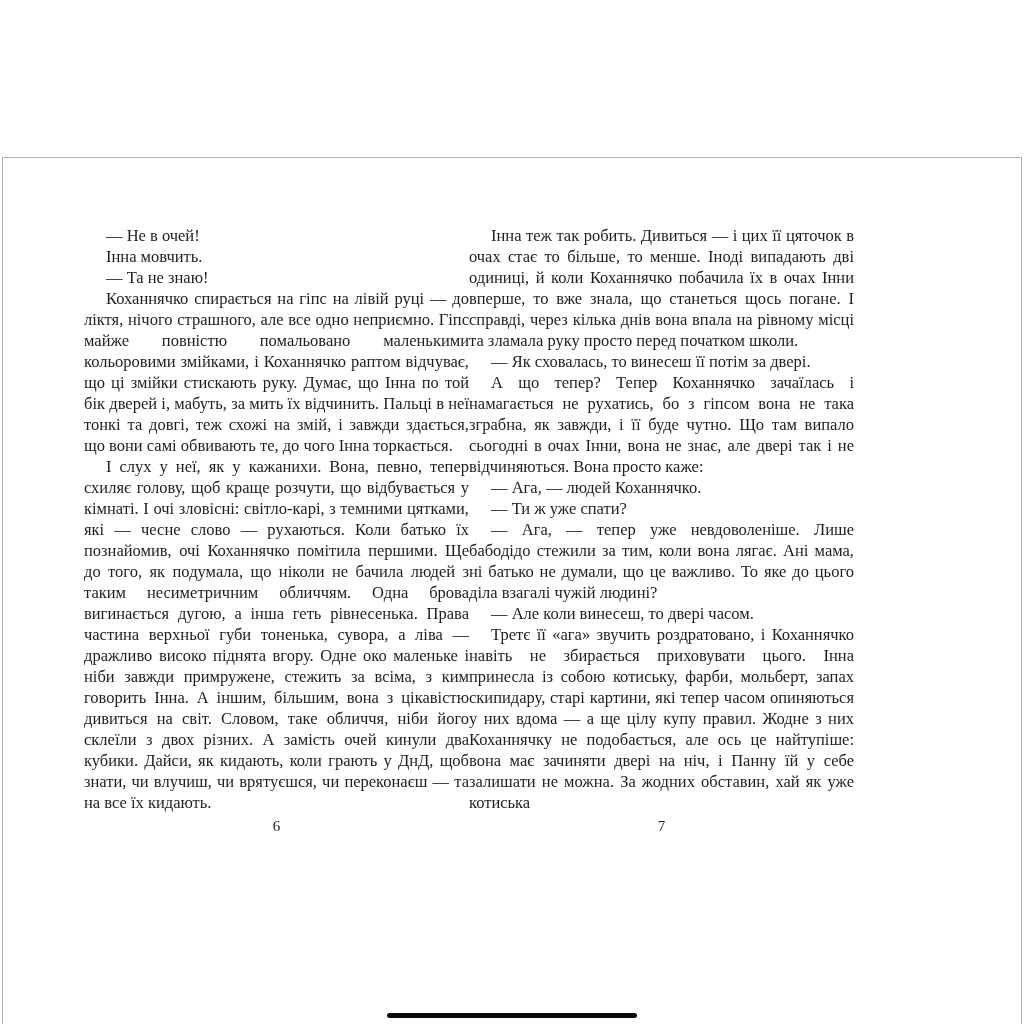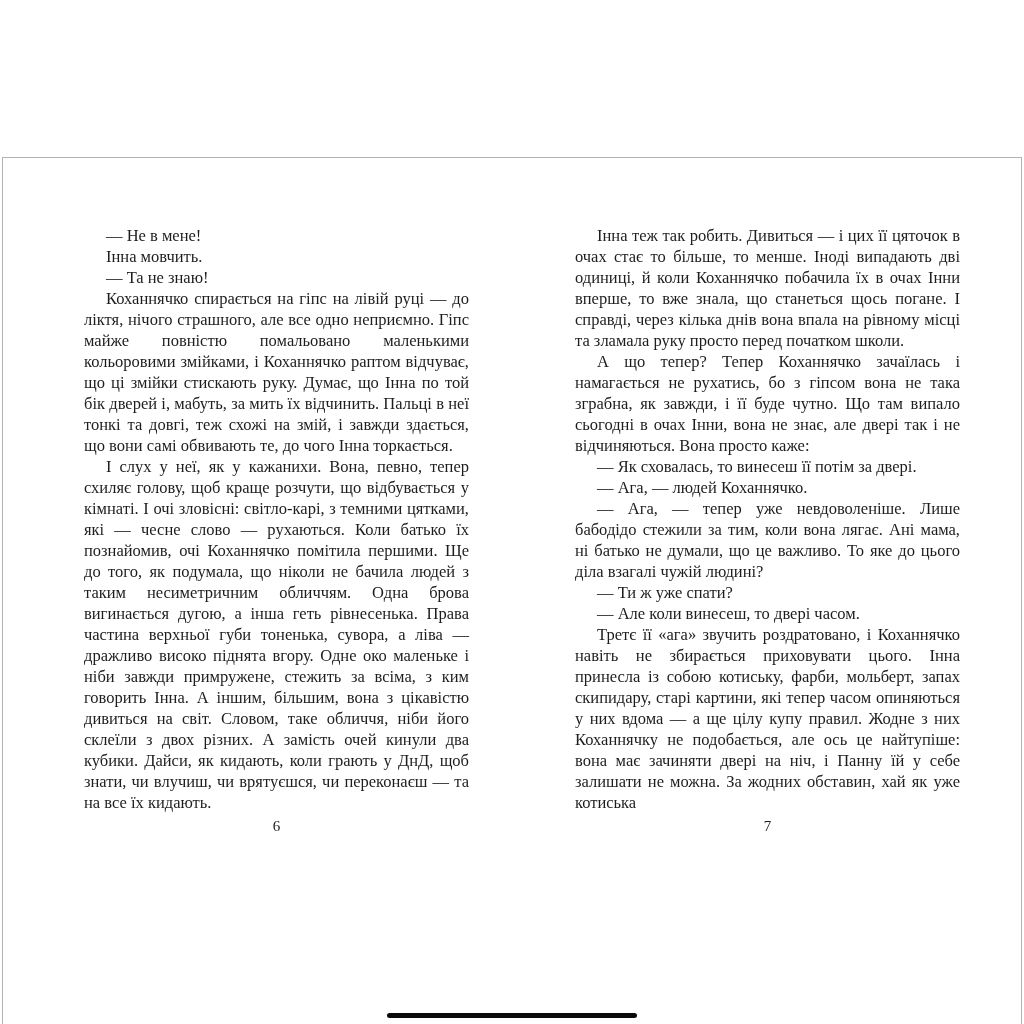--- a/index.html
+++ b/index.html
@@ -25,21 +25,21 @@
     border-bottom: none;
     background: #ffffff;
     display: flex;
   }
   .page {
     position: relative;
     width: 385px;
     box-sizing: border-box;
   }
   .page-left  { margin-left: 81px; }
-  .page-right { margin-left: 106px; }
+  .page-right { }
   .page-text {
     padding-top: 67px;
     color: #1d1d1d;
     font-size: 16.5px;
     line-height: 21px;
     text-align: justify;
   }
   .page-text p {
     margin: 0;
     text-indent: 22px;
@@ -64,37 +64,37 @@
     background: #0a0a0a;
   }
 </style>
 </head>
 <body>
 
 <div class="book-spread">
 
   <div class="page page-left">
     <div class="page-text">
-      <p>— Не в мене!</p>
+      <p>— Не в очей!</p>
       <p>Інна мовчить.</p>
       <p>— Та не знаю!</p>
       <p>Коханнячко спирається на гіпс на лівій руці — до ліктя, нічого страшного, але все одно неприємно. Гіпс майже повністю помальовано маленькими кольоровими змійками, і Коханнячко раптом відчуває, що ці змійки стискають руку. Думає, що Інна по той бік дверей і, мабуть, за мить їх відчинить. Пальці в неї тонкі та довгі, теж схожі на змій, і завжди здається, що вони самі обвивають те, до чого Інна торкається.</p>
       <p>І слух у неї, як у кажанихи. Вона, певно, тепер схиляє голову, щоб краще розчути, що відбувається у кімнаті. І очі зловісні: світло-карі, з темними цятками, які — чесне слово — рухаються. Коли батько їх познайомив, очі Коханнячко помітила першими. Ще до того, як подумала, що ніколи не бачила людей з таким несиметричним обличчям. Одна брова вигинається дугою, а інша геть рівнесенька. Права частина верхньої губи тоненька, сувора, а ліва — дражливо високо піднята вгору. Одне око маленьке і ніби завжди примружене, стежить за всіма, з ким говорить Інна. А іншим, більшим, вона з цікавістю дивиться на світ. Словом, таке обличчя, ніби його склеїли з двох різних. А замість очей кинули два кубики. Дайси, як кидають, коли грають у ДнД, щоб знати, чи влучиш, чи врятуєшся, чи переконаєш — та на все їх кидають.</p>
     </div>
     <div class="page-number">6</div>
   </div>
 
   <div class="page page-right">
     <div class="page-text">
       <p>Інна теж так робить. Дивиться — і цих її цяточок в очах стає то більше, то менше. Іноді випадають дві одиниці, й коли Коханнячко побачила їх в очах Інни вперше, то вже знала, що станеться щось погане. І справді, через кілька днів вона впала на рівному місці та зламала руку просто перед початком школи.</p>
+      <p>— Як сховалась, то винесеш її потім за двері.</p>
       <p>А що тепер? Тепер Коханнячко зачаїлась і намагається не рухатись, бо з гіпсом вона не така зграбна, як завжди, і її буде чутно. Що там випало сьогодні в очах Інни, вона не знає, але двері так і не відчиняються. Вона просто каже:</p>
-      <p>— Як сховалась, то винесеш її потім за двері.</p>
       <p>— Ага, — людей Коханнячко.</p>
+      <p>— Ти ж уже спати?</p>
       <p>— Ага, — тепер уже невдоволеніше. Лише бабодідо стежили за тим, коли вона лягає. Ані мама, ні батько не думали, що це важливо. То яке до цього діла взагалі чужій людині?</p>
-      <p>— Ти ж уже спати?</p>
       <p>— Але коли винесеш, то двері часом.</p>
       <p>Третє її «ага» звучить роздратовано, і Коханнячко навіть не збирається приховувати цього. Інна принесла із собою котиську, фарби, мольберт, запах скипидару, старі картини, які тепер часом опиняються у них вдома — а ще цілу купу правил. Жодне з них Коханнячку не подобається, але ось це найтупіше: вона має зачиняти двері на ніч, і Панну їй у себе залишати не можна. За жодних обставин, хай як уже котиська</p>
     </div>
     <div class="page-number">7</div>
   </div>
 
 </div>
 
 <div class="home-indicator"></div>
 

